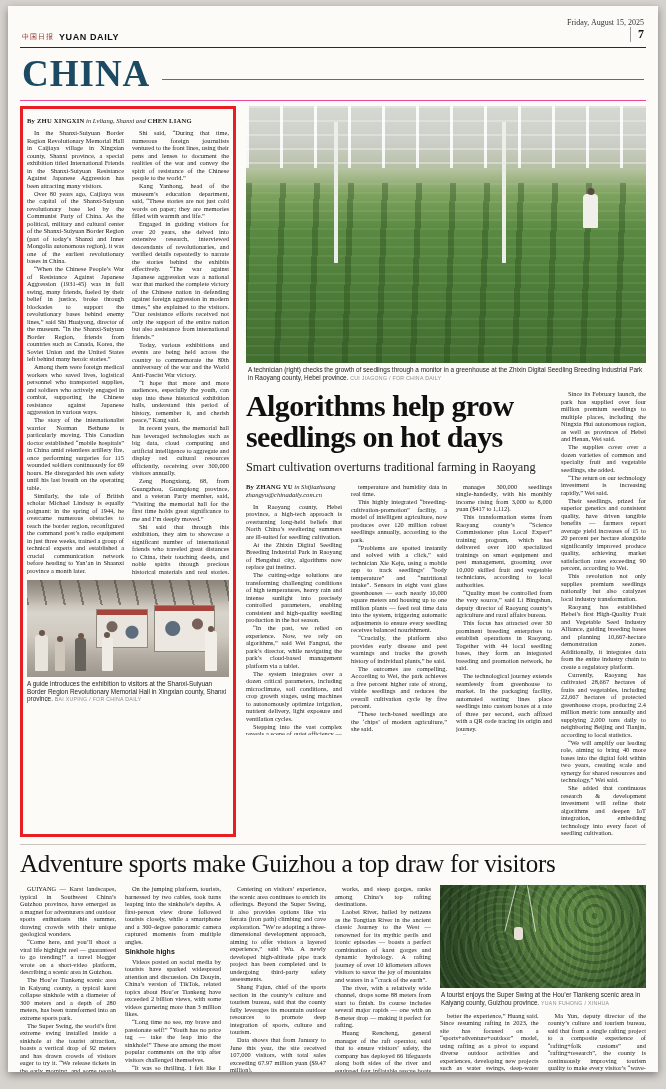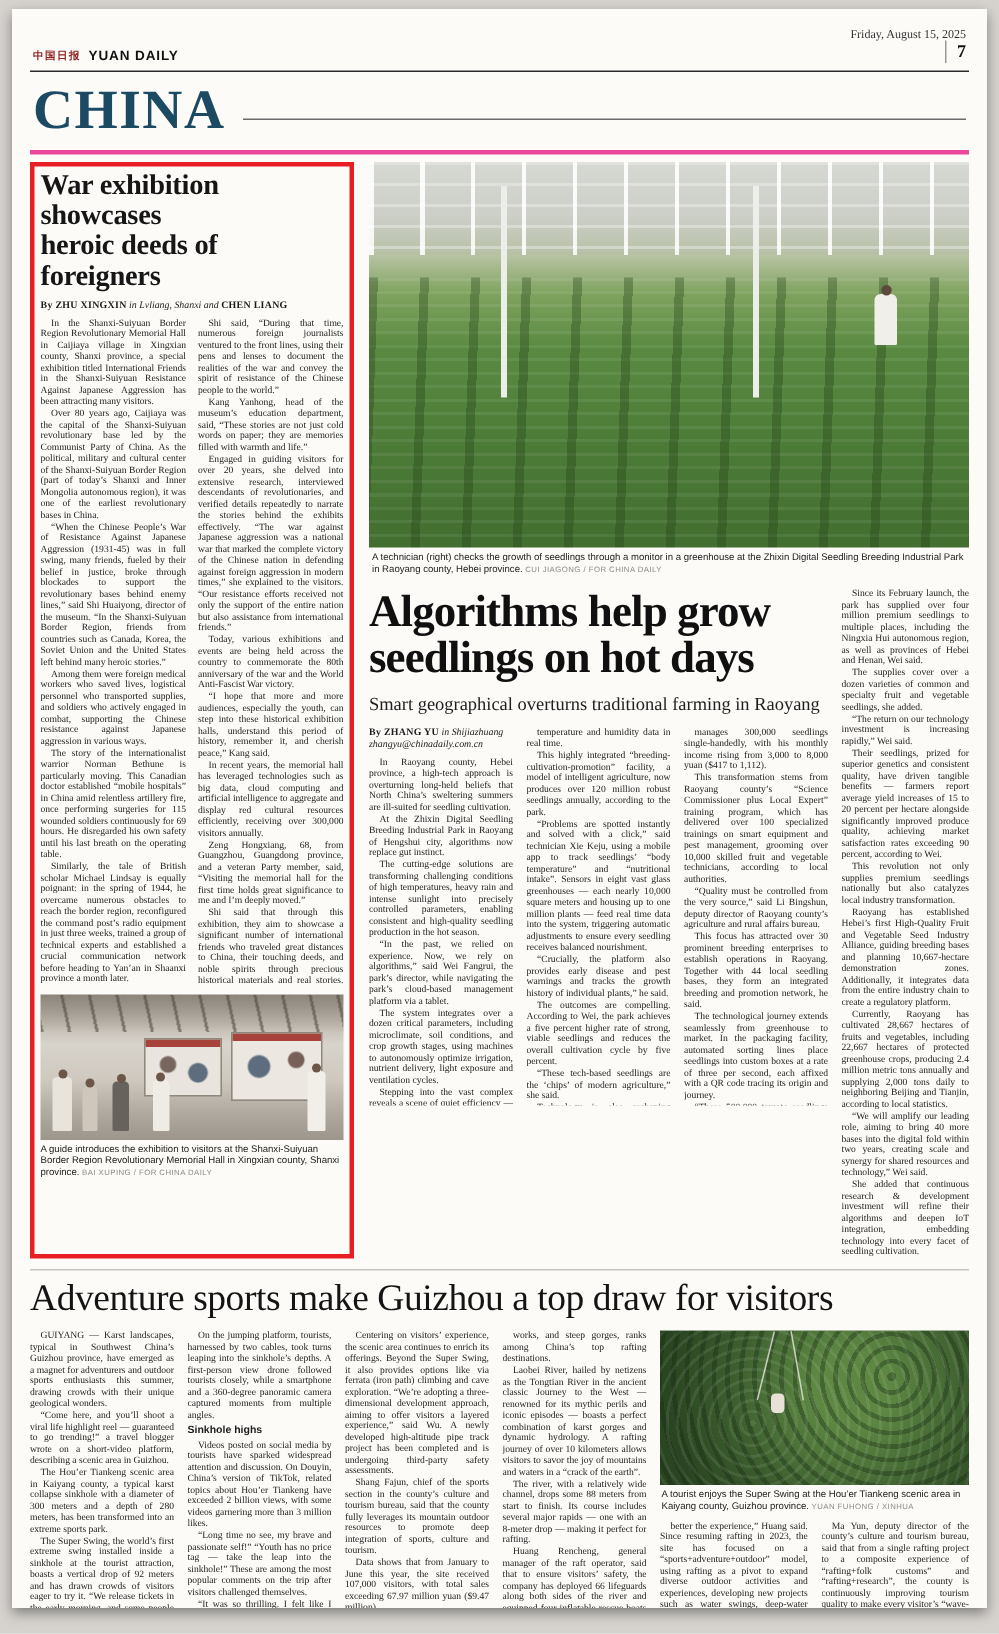--- a/index.html
+++ b/index.html
@@ -4,26 +4,26 @@
 <style>
   * { margin:0; padding:0; box-sizing:border-box; }
   html,body { width:666px; height:1089px; background:#d6d3cf; font-family:"Liberation Serif", serif; }
   .page { position:absolute; left:8px; top:6px; width:650px; height:1066px;
           background:#fcfbf8; box-shadow:0 3px 8px rgba(0,0,0,.4); padding:4px 12px 0; overflow:hidden; }
 
   
   .topbar { display:flex; justify-content:space-between; align-items:flex-end;
             padding:8px 2px 5px; border-bottom:1px solid #2a2a2a; }
   .brand-left { display:flex; align-items:center; gap:5px; }
-  .logo-cn { color:#8d1f1c; font-size:7px; font-weight:bold; letter-spacing:1px; }
+  .logo-cn { color:#8d1f1c; font-size:7px; font-weight:normal; letter-spacing:1px; }
   .brand { font-family:"Liberation Sans", sans-serif; font-size:9px; font-weight:bold; letter-spacing:.6px; color:#111; }
   .dateline { font-size:8px; color:#333; display:flex; align-items:flex-end;flex-direction:column; }
   .pageno { font-weight:bold; font-size:12px; color:#111; margin-left:7px; padding-left:7px; border-left:1px solid #999; }
 
-  .masthead { display:flex; align-items:center; gap:12px; padding:8px 2px 9px; border-bottom:3px solid #ec4899; }
+  .masthead { display:flex; align-items:center; gap:12px; padding:8px 2px 9px; border-bottom:1px solid #ec4899; }
   .masthead h1 { font-size:37px; line-height:.95; font-weight:bold; color:#1d4a63; letter-spacing:1px; }
   .mast-rule { flex:1; height:1px; background:#6b6b6b; margin-top:12px; }
 
   
   .bp { font-size:6.4px; line-height:7.5px; text-align:justify; color:#1b1b1b; text-indent:7px; margin:0 0 .5px; }
   .bp.subhead { font-family:"Liberation Sans", sans-serif; font-weight:bold; font-size:7px; text-indent:0; text-align:left; margin:3px 0 2px; }
   .byline { font-size:6.6px; color:#1b1b1b; margin:5px 0 4px; line-height:8px; }
   .byline b { letter-spacing:.2px; }
   .byline .em { font-style:italic; }
   .caption { font-family:"Liberation Sans", sans-serif; font-size:6.4px; line-height:7.6px; color:#222; }
@@ -125,24 +125,20 @@
 
   <div class="masthead">
     <h1>CHINA</h1>
     <div class="mast-rule"></div>
   </div>
 
   <div class="top-row">
 
     <div class="war">
       <div class="war-frame"></div>
-      <h2>
-        <span class="hl-line">War exhibition showcases</span>
-          <span class="hl-line">heroic deeds of foreigners</span>
-      </h2>
       <div class="byline">
         <b>By </b><b>ZHU XINGXIN</b><span class="em"> in Lvliang, Shanxi and </span><b>CHEN LIANG</b>
       </div>
       <div class="war-cols">
         <div class="war-col">
           <p class="bp">In the Shanxi-Suiyuan Border Region Revolutionary Memorial Hall in Caijiaya village in Xingxian county, Shanxi province, a special exhibition titled International Friends in the Shanxi-Suiyuan Resistance Against Japanese Aggression has been attracting many visitors.</p>
             <p class="bp">Over 80 years ago, Caijiaya was the capital of the Shanxi-Suiyuan revolutionary base led by the Communist Party of China. As the political, military and cultural center of the Shanxi-Suiyuan Border Region (part of today’s Shanxi and Inner Mongolia autonomous region), it was one of the earliest revolutionary bases in China.</p>
             <p class="bp">“When the Chinese People’s War of Resistance Against Japanese Aggression (1931-45) was in full swing, many friends, fueled by their belief in justice, broke through blockades to support the revolutionary bases behind enemy lines,” said Shi Huaiyong, director of the museum. “In the Shanxi-Suiyuan Border Region, friends from countries such as Canada, Korea, the Soviet Union and the United States left behind many heroic stories.”</p>
             <p class="bp">Among them were foreign medical workers who saved lives, logistical personnel who transported supplies, and soldiers who actively engaged in combat, supporting the Chinese resistance against Japanese aggression in various ways.</p>
             <p class="bp">The story of the internationalist warrior Norman Bethune is particularly moving. This Canadian doctor established “mobile hospitals” in China amid relentless artillery fire, once performing surgeries for 115 wounded soldiers continuously for 69 hours. He disregarded his own safety until his last breath on the operating table.</p>
@@ -185,21 +181,21 @@
       <p class="caption gh-caption">
         <span>A technician (right) checks the growth of seedlings through a monitor in a greenhouse at the Zhixin Digital Seedling Breeding Industrial Park in Raoyang county, Hebei province. </span><span class="credit">CUI JIAGONG / FOR CHINA DAILY</span>
       </p>
 
       <div class="seed-main">
         <div class="seed-left">
           <h2>
             <span class="hl-line">Algorithms help grow</span>
               <span class="hl-line">seedlings on hot days</span>
           </h2>
-          <p class="seed-sub">Smart geographical overturns traditional farming in Raoyang</p>
+          <p class="seed-sub">Smart cultivation overturns traditional farming in Raoyang</p>
           <div class="seed-cols">
             <div class="seed-col">
               <div class="byline" style="margin-top:0;">
                 <b>By </b><b>ZHANG YU</b><span class="em"> in Shijiazhuang</span><br>
                 <span class="em">zhangyu@chinadaily.com.cn</span>
               </div>
               <div>
                 <p class="bp">In Raoyang county, Hebei province, a high-tech approach is overturning long-held beliefs that North China’s sweltering summers are ill-suited for seedling cultivation.</p>
                   <p class="bp">At the Zhixin Digital Seedling Breeding Industrial Park in Raoyang of Hengshui city, algorithms now replace gut instinct.</p>
                   <p class="bp">The cutting-edge solutions are transforming challenging conditions of high temperatures, heavy rain and intense sunlight into precisely controlled parameters, enabling consistent and high-quality seedling production in the hot season.</p>

